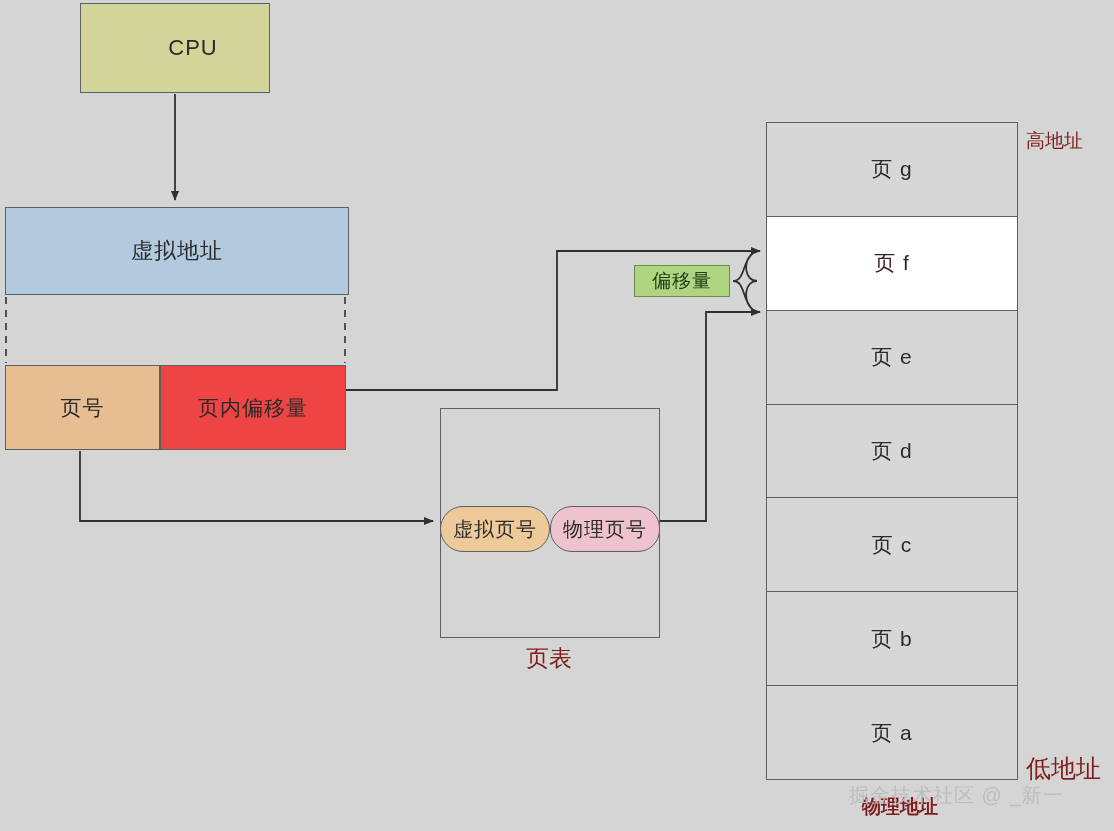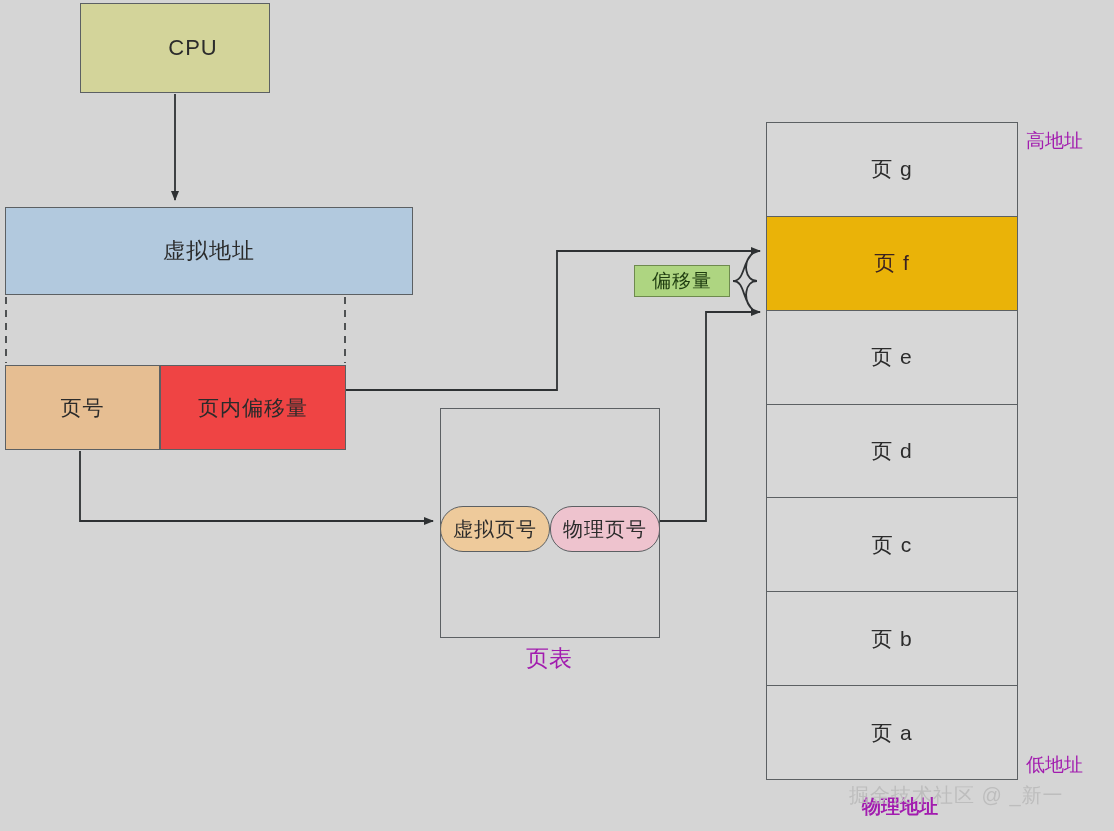--- a/index.html
+++ b/index.html
@@ -30,33 +30,33 @@
     box-sizing: border-box;
     border: 1.6px solid #5c6063;
     display: flex;
     align-items: center;
     justify-content: center;
     color: #2b2b2b;
     letter-spacing: 1px;
   }
   .label {
     position: absolute;
-    color: #a21caf;
+    color: #7f1d1d;
     white-space: nowrap;
   }
 
   
   #cpu-box {
     left: 80px; top: 3px; width: 190px; height: 90px;
     background: #d3d49a;
     font-size: 22px;
     padding-left: 36px;
   }
   #virtual-address-box {
-    left: 5px; top: 207px; width: 408px; height: 88px;
+    left: 5px; top: 207px; width: 344px; height: 88px;
     background: #b2c9de;
     font-size: 22px;
   }
   #page-number-box {
     left: 5px; top: 365px; width: 155px; height: 85px;
     background: #e6be92;
     font-size: 21px;
   }
   #page-offset-box {
     left: 160px; top: 365px; width: 186px; height: 85px;
@@ -106,24 +106,24 @@
     border-bottom: 1.6px solid #5c6063;
     background: #d7d7d7;
     display: flex;
     align-items: center;
     justify-content: center;
     font-size: 21px;
     color: #2b2b2b;
     letter-spacing: 1px;
   }
   .mem-cell:last-child { border-bottom: none; }
-  .mem-cell.highlight { background: #eab308; color: #3a2222; text-align: right; }
+  .mem-cell.highlight { background: #ffffff; color: #3a2222; text-align: right; }
 
   #high-address-label { left: 1026px; top: 128px; font-size: 19px; }
-  #low-address-label  { left: 1026px; top: 752px; font-size: 19px; }
+  #low-address-label  { left: 1026px; top: 752px; font-size: 25px; }
   #physical-address-caption { left: 862px; top: 794px; font-size: 19px; font-weight: bold; }
 
   #watermark {
     position: absolute;
     left: 849px; top: 782px;
     font-size: 20px;
     color: #bdbdbd;
     white-space: nowrap;
     letter-spacing: 1px;
   }

